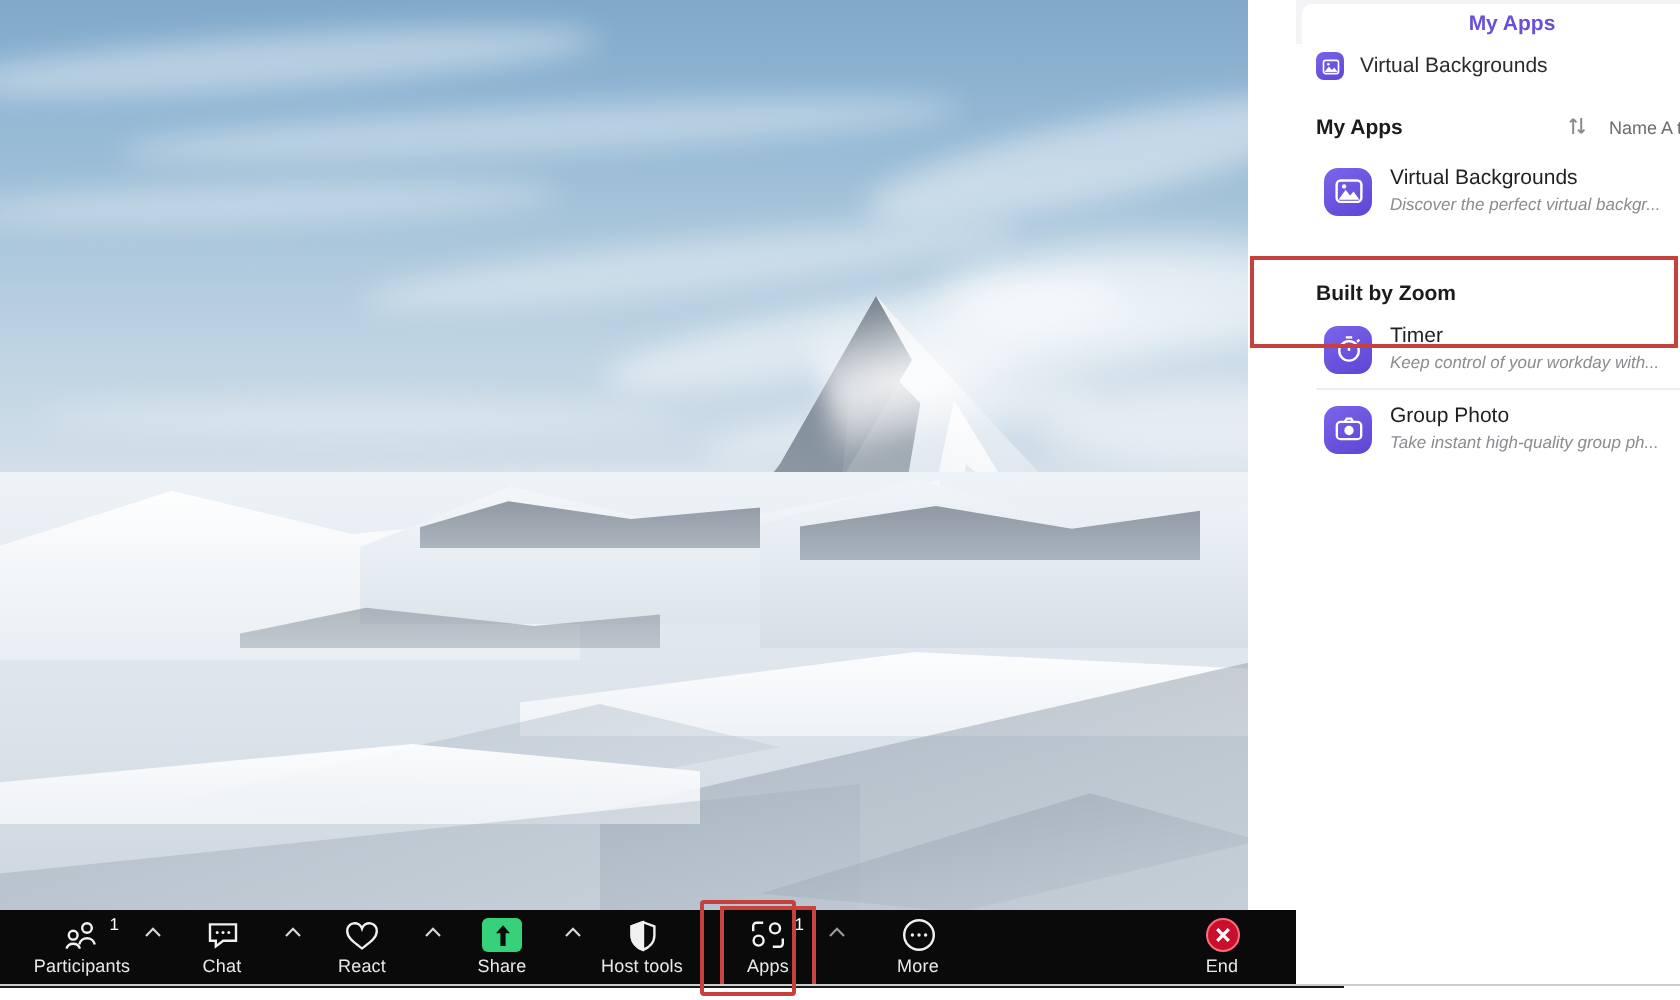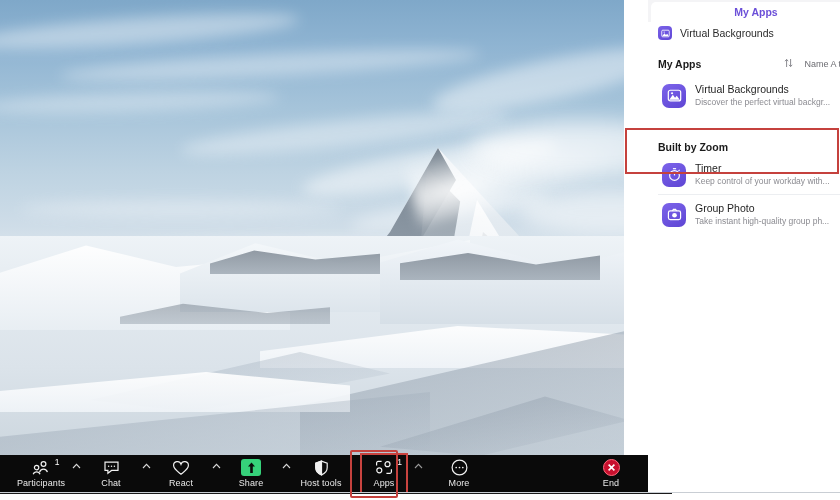--- a/index.html
+++ b/index.html
@@ -339,20 +339,21 @@
     line-height: 13px;
     white-space: nowrap;
   }
   .app-desc {
     font-size: 8.5px;
     color: #8b8b91;
     line-height: 12px;
     white-space: nowrap;
     overflow: hidden;
     text-overflow: ellipsis;
+    font-style: italic;
   }
 
   .myapps-highlight {
     position: absolute;
     left: 625px; top: 128px;
     width: 214px; height: 46px;
     border: 2px solid #c5413d;
     pointer-events: none;
     z-index: 20;
   }

